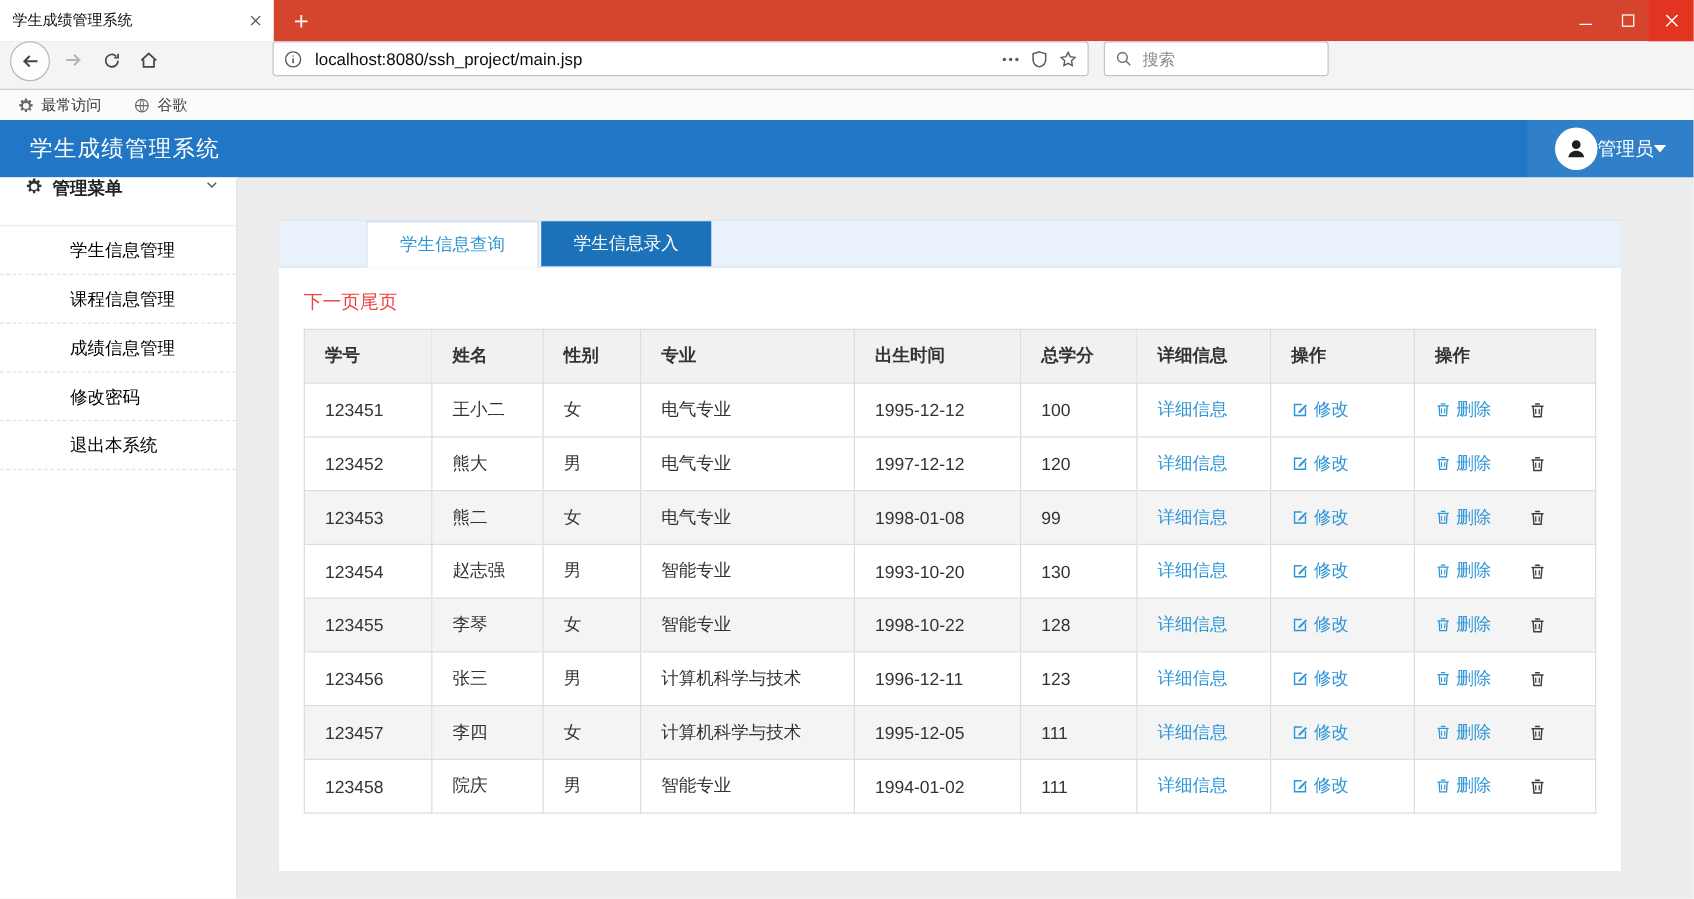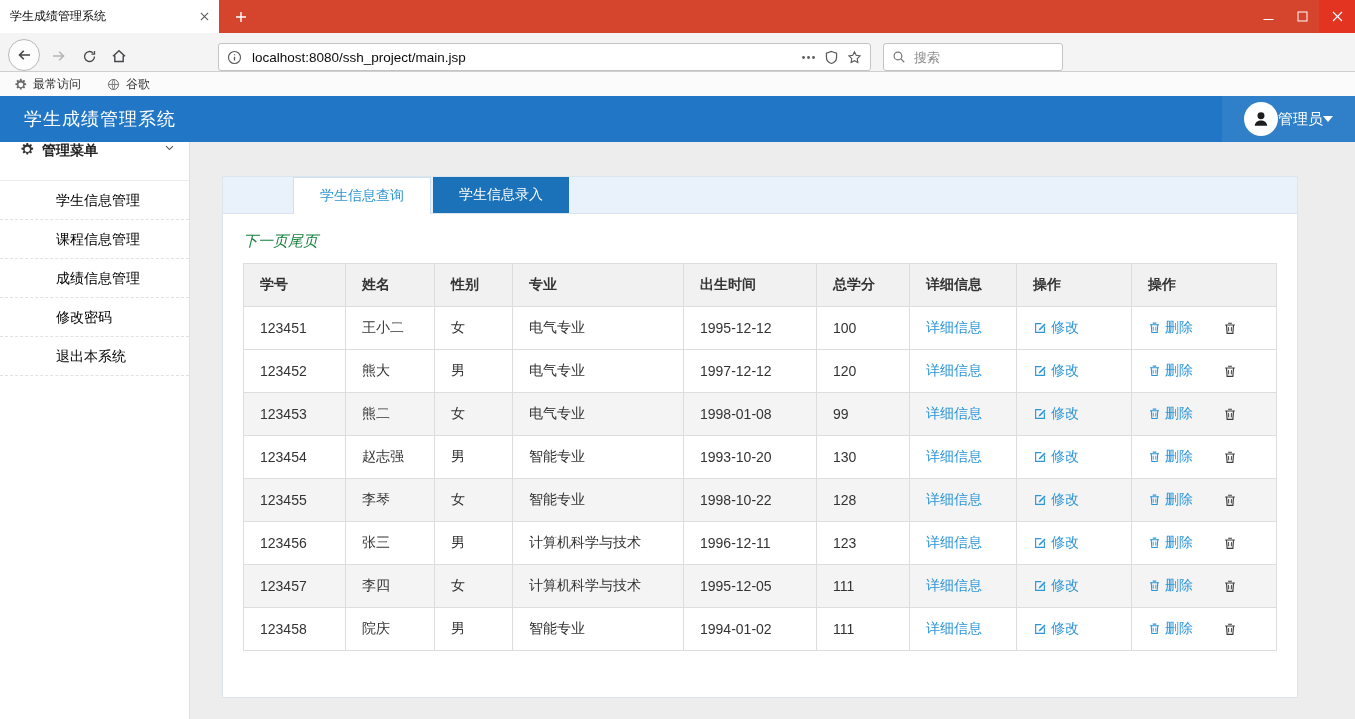--- a/index.html
+++ b/index.html
@@ -11,21 +11,21 @@
   .browser-tab{width:219px;background:#fff;display:flex;align-items:center;gap:8px;
                padding:0 10px;box-sizing:border-box;font-size:12px;color:#0c0c0d;}
   .tab-title{flex:1;white-space:nowrap;overflow:hidden;}
   .tab-close{display:flex;align-items:center;}
   .newtab{width:32px;display:flex;align-items:center;justify-content:center;margin-left:6px;color:#fff;}
   .win-controls{margin-left:auto;display:flex;}
   .win-btn{width:34px;display:flex;align-items:center;justify-content:center;color:#fff;}
   .win-btn.close{width:36px;background:#e33422;}
 
   .navbar{height:38px;background:#f4f4f4;border-bottom:1px solid #cfcfcf;display:flex;
-          align-items:flex-end;padding:0 8px;}
+          align-items:flex-start;padding:0 8px;}
   .nav-btn{width:30px;height:30px;display:flex;align-items:center;justify-content:center;
            color:#45454a;border-radius:3px;}
   .nav-btn.back{width:32px;height:32px;border-radius:50%;background:#fdfdfd;border:1px solid #b9b9b9;
                 box-sizing:border-box;margin-right:4px;}
   .nav-btn.disabled{color:#b5b5b5;}
   .urlbar{margin-left:84px;width:653px;height:28px;background:#fff;border:1px solid #c4c4c4;
           border-radius:3px;display:flex;align-items:center;box-sizing:border-box;padding:0 8px;gap:8px;}
   .urlbar input{flex:1;border:none;outline:none;font-size:13.5px;color:#0c0c0d;
                 font-family:"Liberation Sans",sans-serif;background:transparent;}
   .searchbar{margin-left:12px;width:180px;height:28px;background:#fff;border:1px solid #c4c4c4;
@@ -61,21 +61,21 @@
 
   .main{flex:1;}
   .panel{margin:34px 57px 0 32px;background:#fff;border:1px solid #dde5ec;height:522px;box-sizing:border-box;}
   .tabstrip{background:#e9f2fb;display:flex;padding-left:70px;height:36px;border-bottom:1px solid #d8e5f1;}
   .tab{display:flex;align-items:center;justify-content:center;padding:0 26px;font-size:14px;cursor:pointer;}
   .tab.active{background:#fff;color:#2e95d3;border:1px solid #cfe0ef;border-bottom:none;margin-bottom:-1px;}
   .tab.entry{background:#1b72b8;color:#fff;margin-left:2px;}
 
   .panel-body{padding:16px 20px;}
   .pagination{font-size:15px;margin:2px 0 12px 0;}
-  .pagination a{color:#15803d;cursor:pointer;text-decoration:none;font-style:italic;}
+  .pagination a{color:#ef4444;cursor:pointer;text-decoration:none;}
 
   table.students{width:100%;border-collapse:collapse;table-layout:fixed;font-size:14px;color:#333;}
   .students th,.students td{border:1px solid #ddd;padding:0 16px;height:43px;text-align:left;
                             overflow:hidden;white-space:nowrap;box-sizing:border-box;}
   .students th{background:#f1f1f1;font-weight:bold;color:#333;}
   .students tbody tr{background:#fff;}
   .students tbody tr:nth-child(2n+3){background:#f4f4f4;}
   a.op-link{color:#2b95d8;text-decoration:none;display:inline-flex;align-items:center;gap:4px;cursor:pointer;}
   .del-cell-inner{display:flex;align-items:center;gap:30px;}
   .trash-dark{color:#3c3c3c;display:flex;cursor:pointer;}

